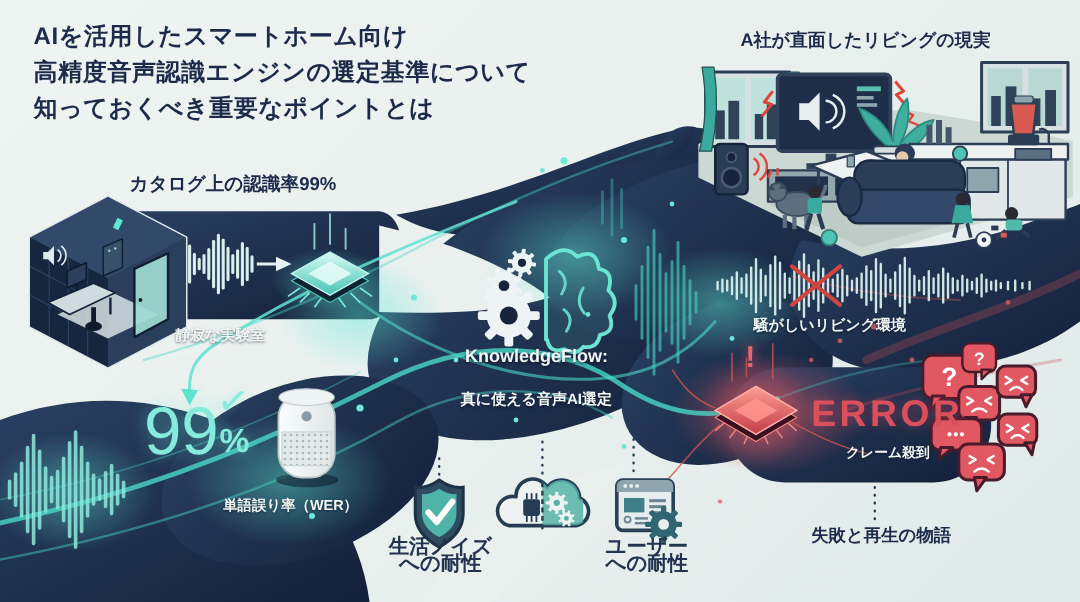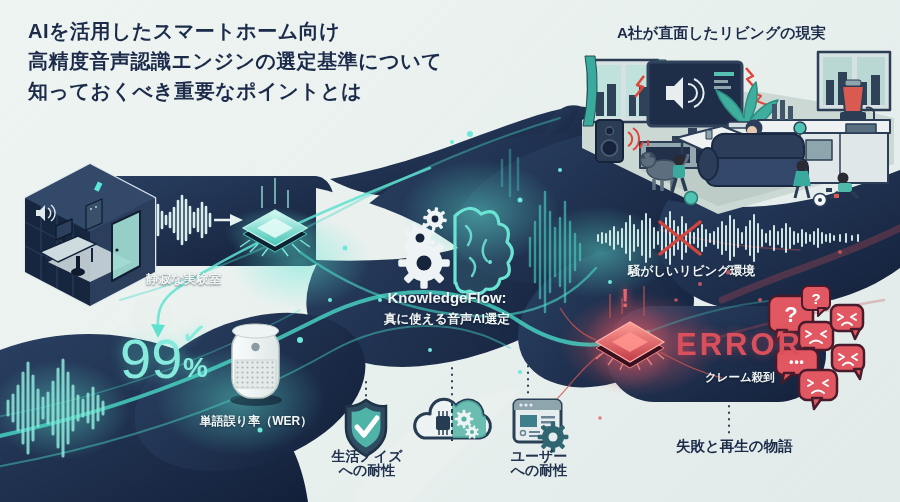--- a/index.html
+++ b/index.html
@@ -13,30 +13,30 @@
   .abs{position:absolute;}
   .t-navy{color:var(--navy);}
   .t-white{color:var(--white);text-shadow:0 1px 2px rgba(5,12,25,.55);}
   .main-title{left:28px;top:16px;font-size:20px;line-height:30px;font-weight:bold;letter-spacing:.5px;}
   .room-title{left:617px;top:24px;font-size:15px;font-weight:bold;}
   .catalog-label{left:108px;top:143px;font-size:15.5px;font-weight:bold;}
   .lab-caption{left:146px;top:247px;font-size:12.5px;font-weight:bold;margin-top:24px;}
   .stat-99{left:120px;top:326px;font-size:56px;font-weight:normal;color:#86ebdc;text-shadow:0 0 14px rgba(100,235,215,.55);}
   .stat-pct{left:183px;top:352px;font-size:28px;font-weight:bold;color:#86ebdc;text-shadow:0 0 10px rgba(100,235,215,.5);}
   .stat-check{left:181px;top:315px;font-size:32px;font-weight:bold;color:#86ebdc;transform:rotate(8deg);text-shadow:0 0 10px rgba(100,235,215,.5);}
-  .stat-caption{left:186px;top:414px;width:140px;text-align:center;font-size:12px;line-height:15px;font-weight:bold;}
+  .stat-caption{left:186px;top:414px;width:140px;text-align:left;font-size:12px;line-height:15px;font-weight:bold;}
   .brand{left:352px;top:289px;width:190px;text-align:center;font-weight:bold;}
   .brand .l1{font-size:15px;}
-  .brand .l2{font-size:12.5px;margin-top:5px;}
+  .brand .l2{font-size:12.5px;margin-top:19px;}
   .noise-caption{left:628px;top:263px;font-size:12.5px;font-weight:bold;}
   .error-label{left:676px;top:327px;font-size:31px;font-weight:bold;letter-spacing:3px;color:#d9505c;text-shadow:0 0 10px rgba(220,70,85,.5);}
   .alert-glyph{left:621px;top:284px;font-size:25px;font-weight:bold;color:#e4666e;text-shadow:0 0 9px rgba(230,80,95,.85);}
   .claim-caption{left:705px;top:370px;font-size:11.5px;font-weight:bold;}
   .story-caption{left:676px;top:437px;font-size:14.5px;font-weight:bold;}
-  .pillar-label{top:449px;width:130px;text-align:center;font-size:14px;line-height:14px;font-weight:bold;color:#22334f;}
+  .pillar-label{top:449px;width:130px;text-align:center;font-size:17px;line-height:14px;font-weight:bold;color:#22334f;}
   .p1{left:302px;} .p2{left:390px;} .p3{left:474px;}
 </style>
 </head>
 <body>
 
 <div id="canvas">
 
 <svg id="scene" width="900" height="502" viewBox="0 0 900 502">
   <defs>
     <linearGradient id="navyGrad" x1="0" y1="0" x2="1" y2="1">
@@ -505,20 +505,21 @@
     <circle cx="39" cy="37" r="4.5" fill="#e6edee"></circle>
   </g>
 </svg>
 
 <div class="abs main-title t-navy">
   <div>AIを活用したスマートホーム向け</div>
   <div>高精度音声認識エンジンの選定基準について</div>
   <div>知っておくべき重要なポイントとは</div>
 </div>
 <div class="abs room-title t-navy">A社が直面したリビングの現実</div>
+<div class="abs catalog-label t-navy">カタログ上の認識率99%</div>
 <div class="abs lab-caption t-white">静寂な実験室</div>
 
 <div class="abs stat-99">99</div>
 <div class="abs stat-pct">%</div>
 <div class="abs stat-check">✓</div>
 <div class="abs stat-caption t-white">
   <div>単語誤り率（WER）</div>
 </div>
 
 <div class="abs brand t-white">

